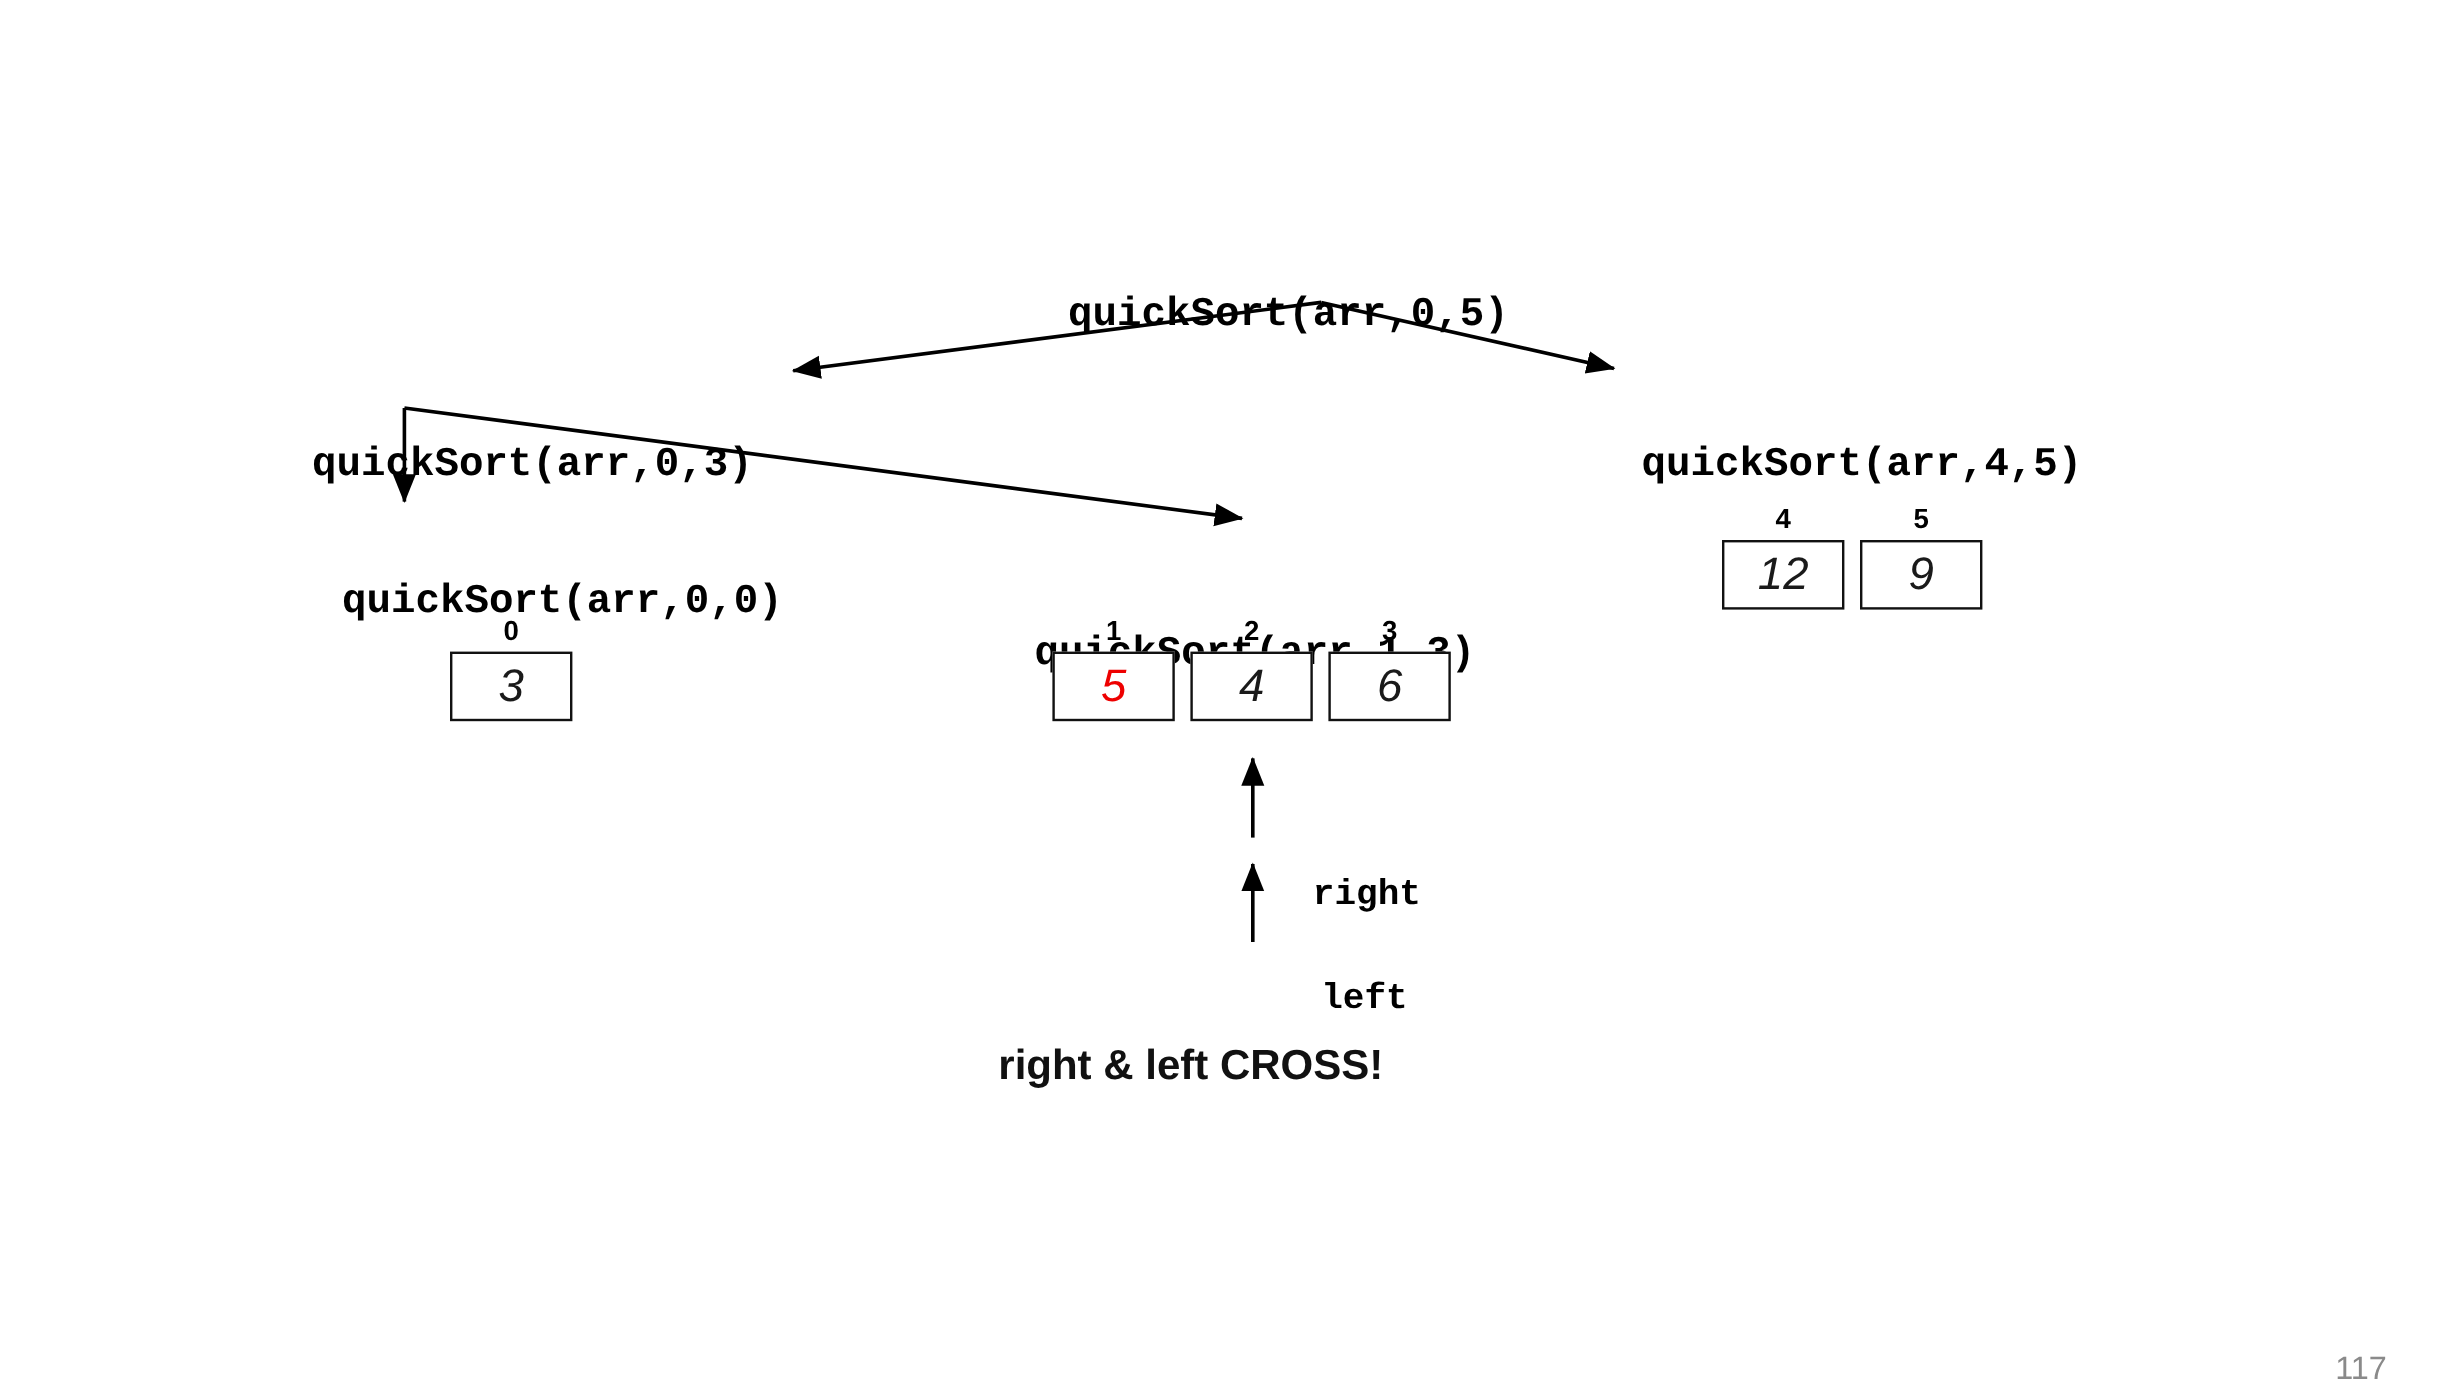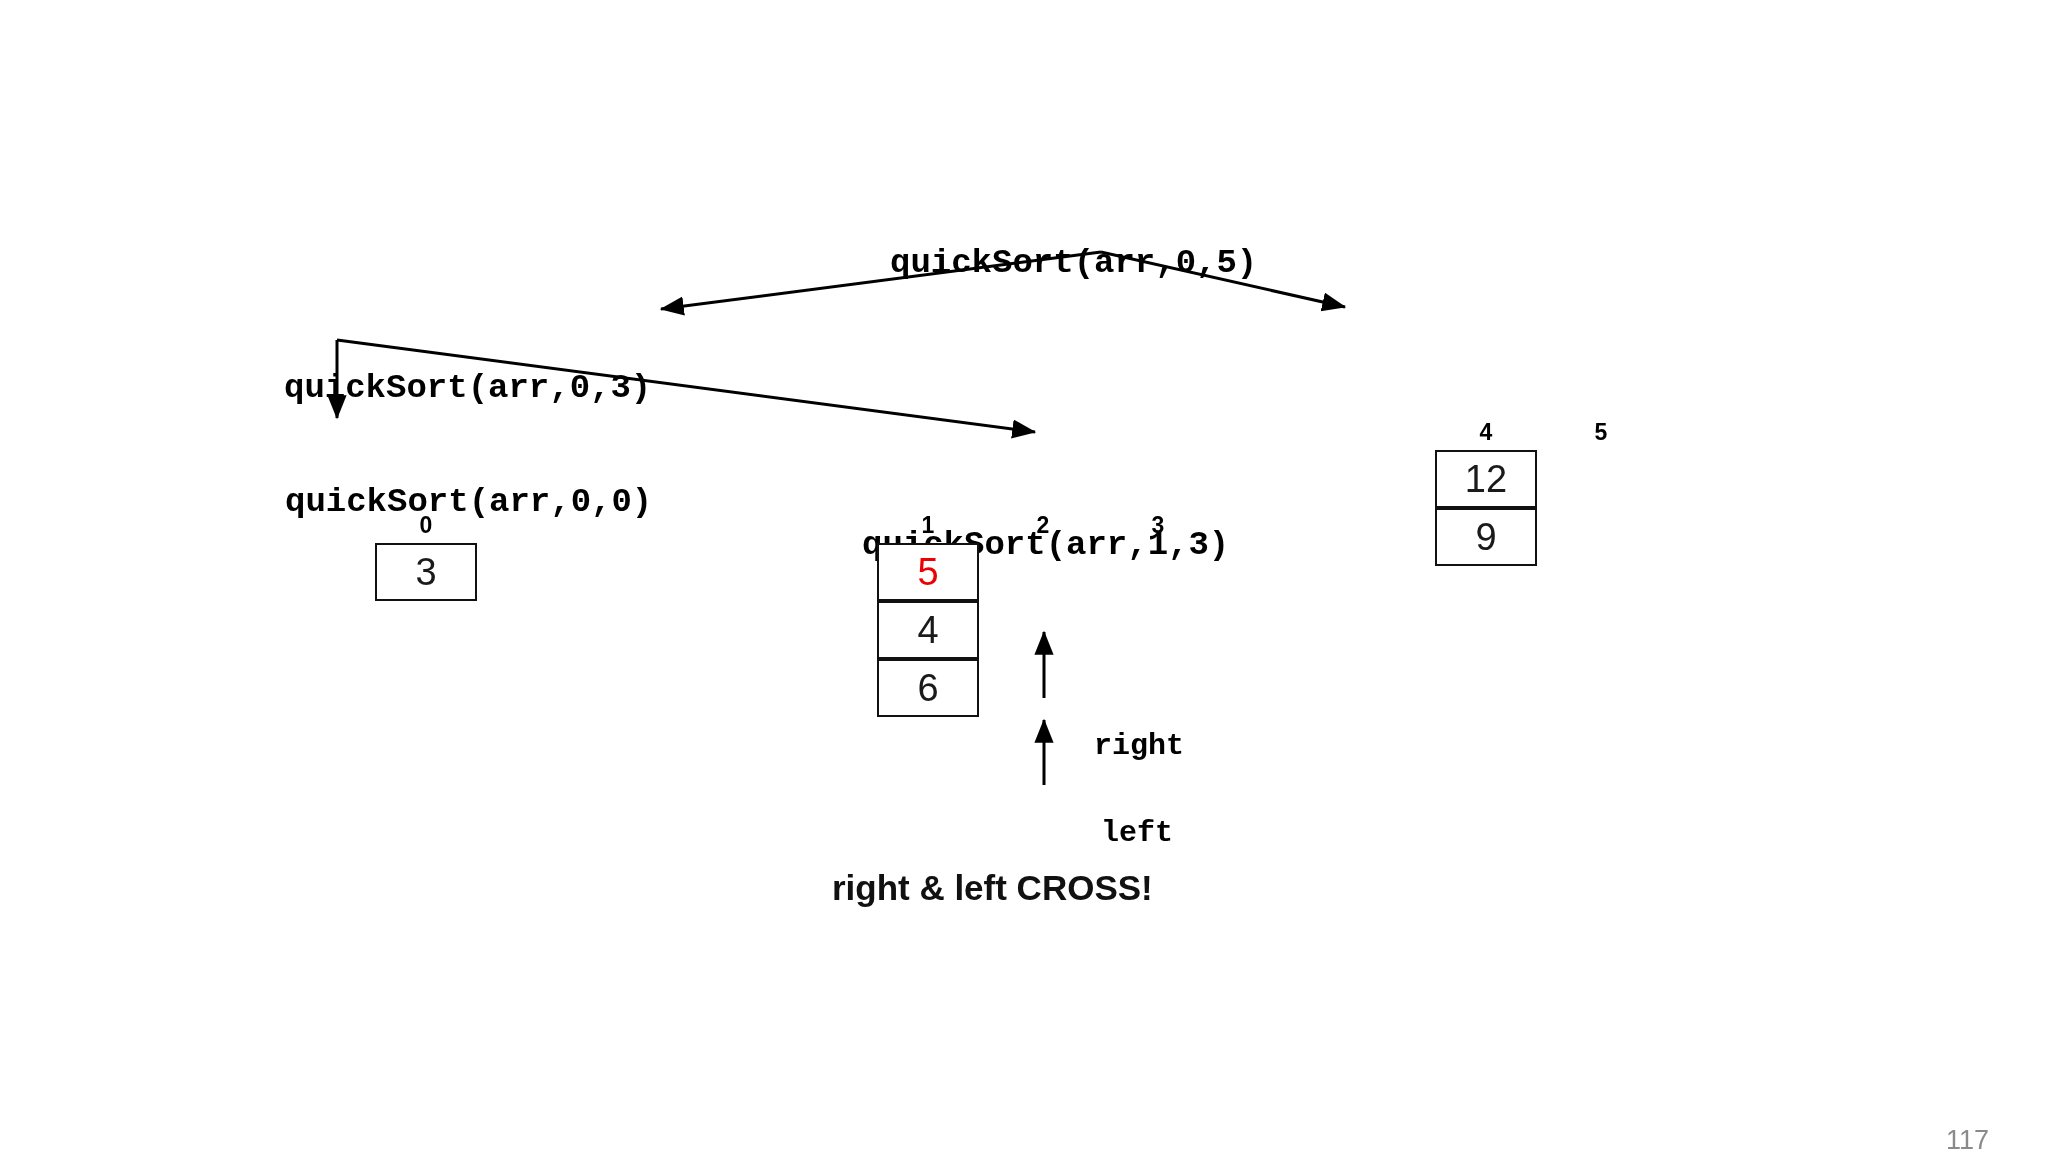--- a/index.html
+++ b/index.html
@@ -32,21 +32,22 @@
     display: block;
     white-space: pre;
   }
 
   
   .array-group {
     position: absolute;
   }
   .array-cells {
     display: flex;
-    flex-direction: column;
+    flex-direction: row;
+    font-style: italic;
   }
   .array-cell {
     position: relative;
     display: flex;
     align-items: center;
     justify-content: center;
     box-sizing: border-box;
     border: 2px solid #111111;
     background: #ffffff;
     width: 102px;
@@ -144,24 +145,27 @@
 
     <path d="M 1044,698 L 1044,632" stroke="#000000" stroke-width="3" fill="none" marker-end="url(#head)"></path>
 
     <path d="M 1044,785 L 1044,720" stroke="#000000" stroke-width="3" fill="none" marker-end="url(#head)"></path>
   </svg>
 
   <div class="call-node" style="left:890px; top:158px;">
     <span class="call-line">quickSort(arr,0,5)</span>
   </div>
 
-  <div class="call-node" style="left:284px; top:283px;">
+  <div class="call-node" style="left:260px; top:283px;">
     <span class="call-line">quickSort(arr,0,3)</span>
   </div>
 
+  <div class="call-node" style="left:1368px; top:283px;">
+    <span class="call-line">quickSort(arr,4,5)</span>
+  </div>
 
   <div class="call-node" style="left:285px; top:397px;">
     <span class="call-line">quickSort(arr,0,0)</span>
   </div>
 
   <div class="call-node" style="left:862px; top:440px;">
     <span class="call-line">quickSort(arr,1,3)</span>
   </div>
 
   <div class="array-group" style="left:375px; top:513px;">

